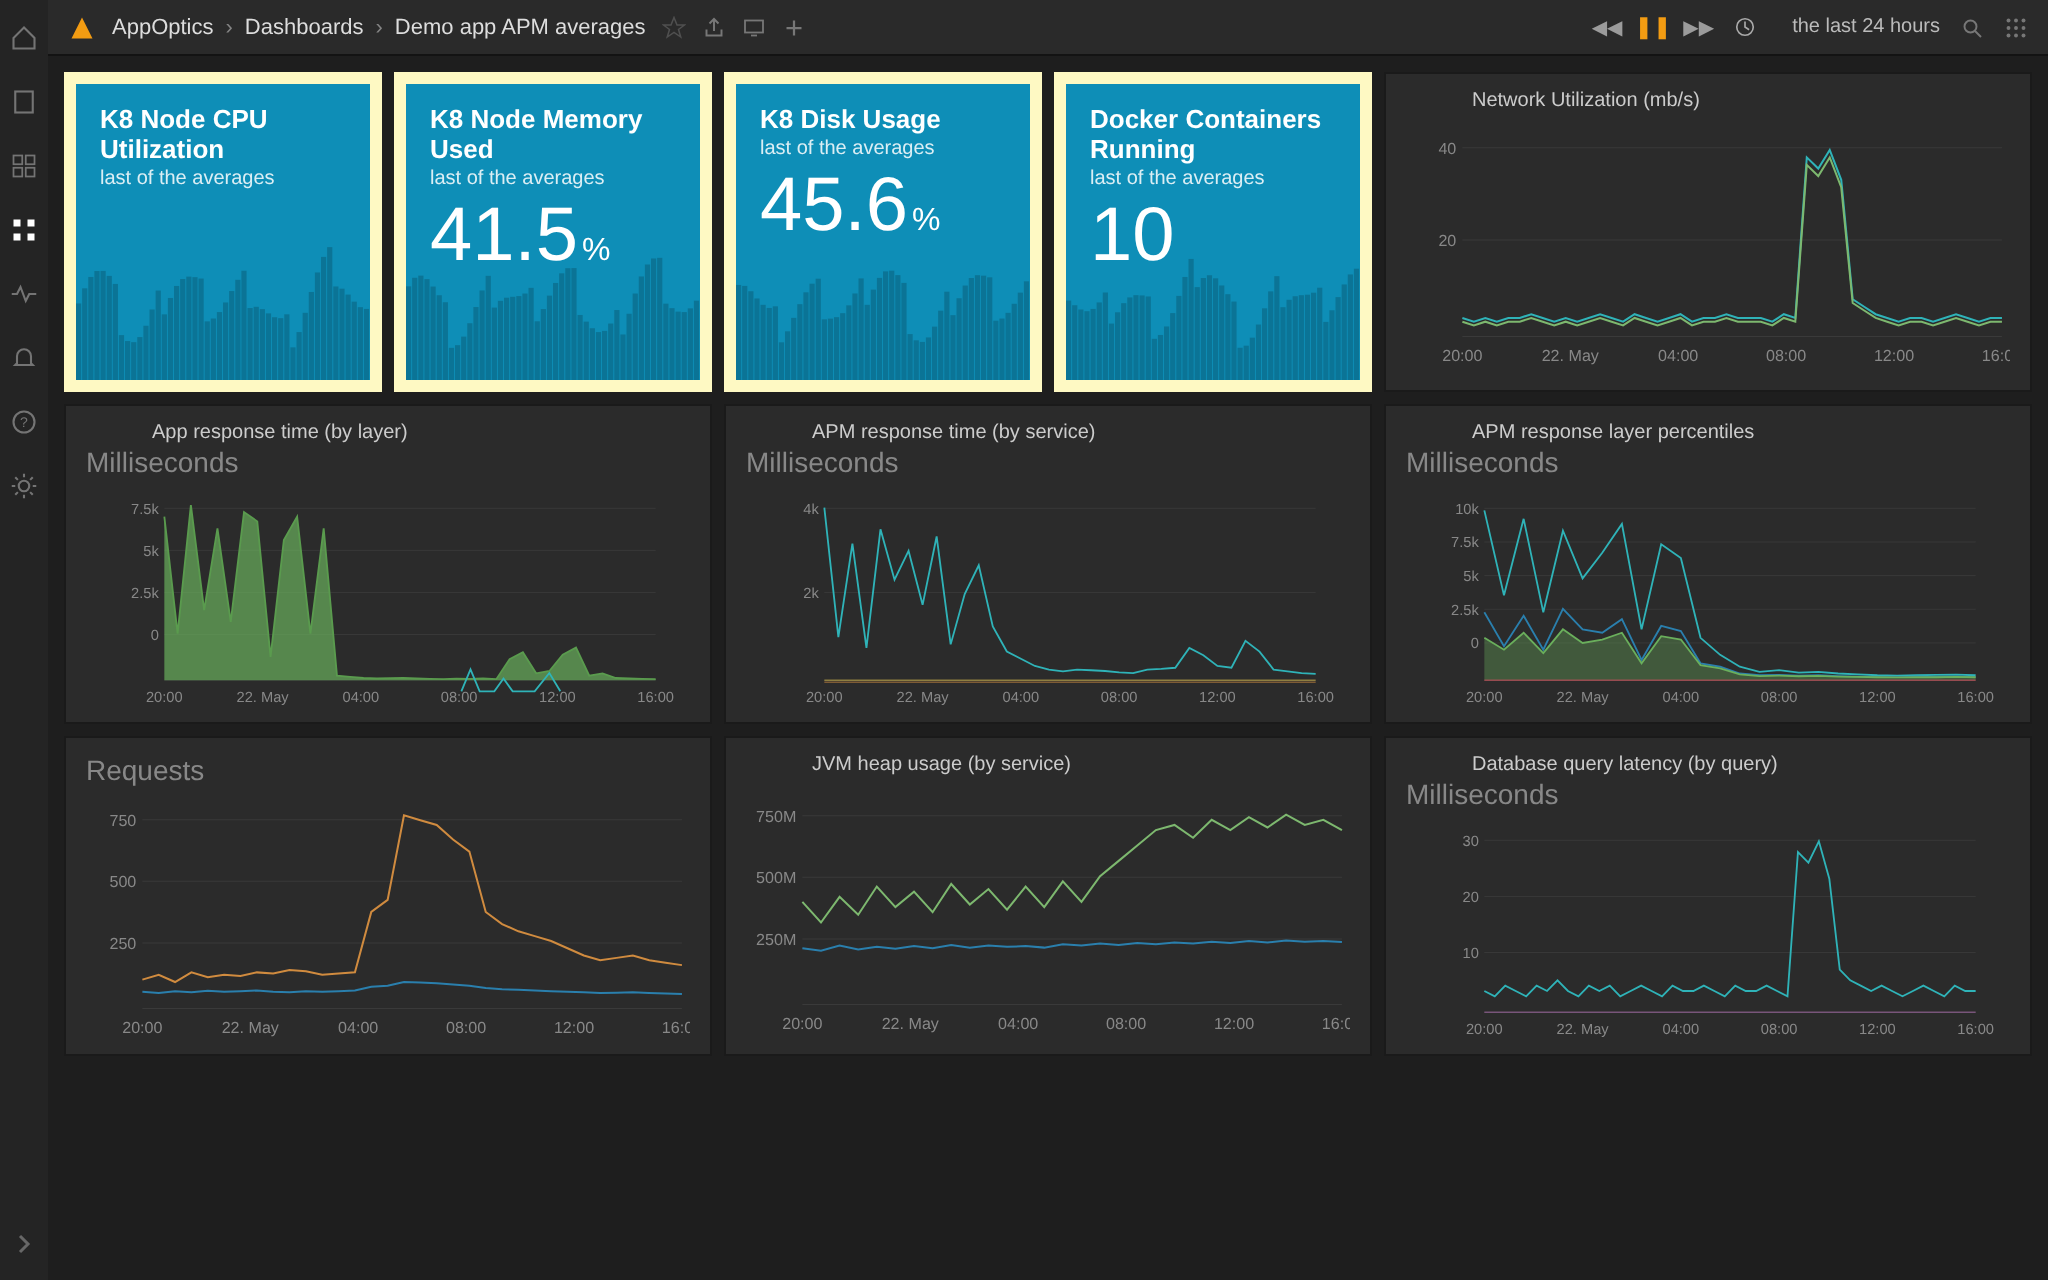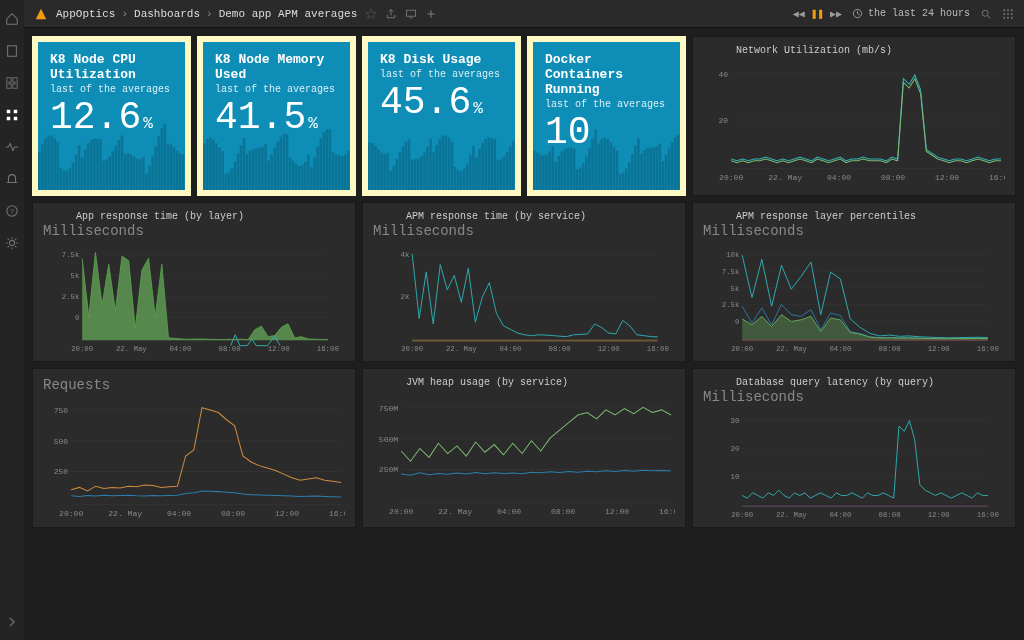--- a/index.html
+++ b/index.html
@@ -4,34 +4,34 @@
 <style>
 * { margin: 0; padding: 0; box-sizing: border-box; }
 body { background: #1e1e1e; color: #ccc; font-family: -apple-system, BlinkMacSystemFont, "Segoe UI", Arial, sans-serif; font-size: 11px; width: 1024px; height: 640px; overflow: hidden; display: flex; }
 
 .sidebar { width: 24px; background: #242424; display: flex; flex-direction: column; align-items: center; padding-top: 12px; gap: 18px; }
 .sidebar .icon { width: 14px; height: 14px; opacity: 0.6; cursor: pointer; display:flex; align-items:center; justify-content:center;}
 .sidebar .icon.active { opacity: 1; }
 .sidebar .spacer { flex: 1; }
 .sidebar .chevron { width: 12px; height: 12px; opacity: 0.5; margin-bottom: 12px; cursor:pointer;}
 
-.main { flex: 1; display: flex; flex-direction: column; font-family: Liberation Mono, monospace; }
+.main { flex: 1; display: flex; flex-direction: column; }
 
 .topbar { height: 28px; background: #2a2a2a; display: flex; align-items: center; padding: 0 10px; gap: 8px; border-bottom: 1px solid #131313;}
 .logo { width: 14px; height: 14px; }
 .breadcrumb { display: flex; align-items: center; gap: 6px; font-size: 11px; color: #ddd; }
 .breadcrumb .sep { opacity: 0.5; }
 .breadcrumb .crumb { cursor: pointer; }
 .topbar .tb-icon { width: 12px; height: 12px; opacity: 0.6; cursor: pointer; }
 .topbar .tb-icon.star { opacity: 0.4; }
 .topbar-right { margin-left: auto; display: flex; align-items: center; gap: 10px; }
 .play-controls { display: flex; align-items: center; gap: 6px; }
 .play-controls .pc { cursor: pointer; opacity: 0.7; font-size:10px;}
 .play-controls .pause { color: #f39c12; opacity: 1; font-size:11px;}
-.timerange { display: flex; align-items: center; gap: 5px; cursor: pointer; color: #bbb; font-size: 10px; }
+.timerange { display: flex; align-items: center; gap: 18px; cursor: pointer; color: #bbb; font-size: 10px; }
 
 .dash { flex: 1; padding: 8px; display: grid; grid-template-columns: repeat(12, 1fr); grid-template-rows: 160px 160px 160px; gap: 6px; }
 
 .tile { background: #2b2b2b; border: 1px solid #1a1a1a; display: flex; flex-direction: column; position:relative; overflow:hidden;}
 .stat-tile { background: #0e8eb7; border: 6px solid #fef9c3; color: #fff; padding: 10px 12px; position: relative; overflow: hidden;}
 .stat-tile .title { font-size: 13px; font-weight: 600; margin-bottom: 2px; }
 .stat-tile .sub { font-size: 10px; opacity: 0.85; margin-bottom: 4px; }
 .stat-tile .value { font-size: 38px; font-weight: 300; line-height: 1; }
 .stat-tile .value .pct { font-size: 16px; margin-left: 2px; }
 .stat-tile svg.bars { position: absolute; left: 0; bottom: 0; width: 100%; height: 55%; }
@@ -166,21 +166,20 @@
           <circle cx="13" cy="13" r="1.3" fill="#aaa"></circle>
         </svg>
     </div>
   </div>
 
   <div class="dash">
 
     <div class="tile stat-tile c3 r1">
       <div class="title">K8 Node CPU Utilization</div>
       <div class="sub">last of the averages</div>
-      <div class="value"><span>12.6</span><span class="pct">%</span></div>
       <svg class="bars" id="bars-0" viewBox="0 0 160 80" preserveAspectRatio="none">
           <rect x="0" y="42" width="2.8333333333333335" height="38" fill="rgba(0,0,0,0.18)"></rect>
           <rect x="3.3333333333333335" y="34.56305270095312" width="2.8333333333333335" height="45.43694729904688" fill="rgba(0,0,0,0.18)"></rect>
           <rect x="6.666666666666667" y="28.982605232643607" width="2.8333333333333335" height="51.01739476735639" fill="rgba(0,0,0,0.18)"></rect>
           <rect x="10" y="26.052170387794135" width="2.8333333333333335" height="53.947829612205865" fill="rgba(0,0,0,0.18)"></rect>
           <rect x="13.333333333333334" y="26.008163695929795" width="2.8333333333333335" height="53.991836304070205" fill="rgba(0,0,0,0.18)"></rect>
           <rect x="16.666666666666668" y="28.449380945618806" width="2.8333333333333335" height="51.550619054381194" fill="rgba(0,0,0,0.18)"></rect>
           <rect x="20" y="32.40641667694602" width="2.8333333333333335" height="47.59358332305398" fill="rgba(0,0,0,0.18)"></rect>
           <rect x="23.333333333333336" y="57.54660111369506" width="2.8333333333333335" height="22.45339888630494" fill="rgba(0,0,0,0.18)"></rect>
           <rect x="26.666666666666668" y="60.46717467740925" width="2.8333333333333335" height="19.532825322590757" fill="rgba(0,0,0,0.18)"></rect>

